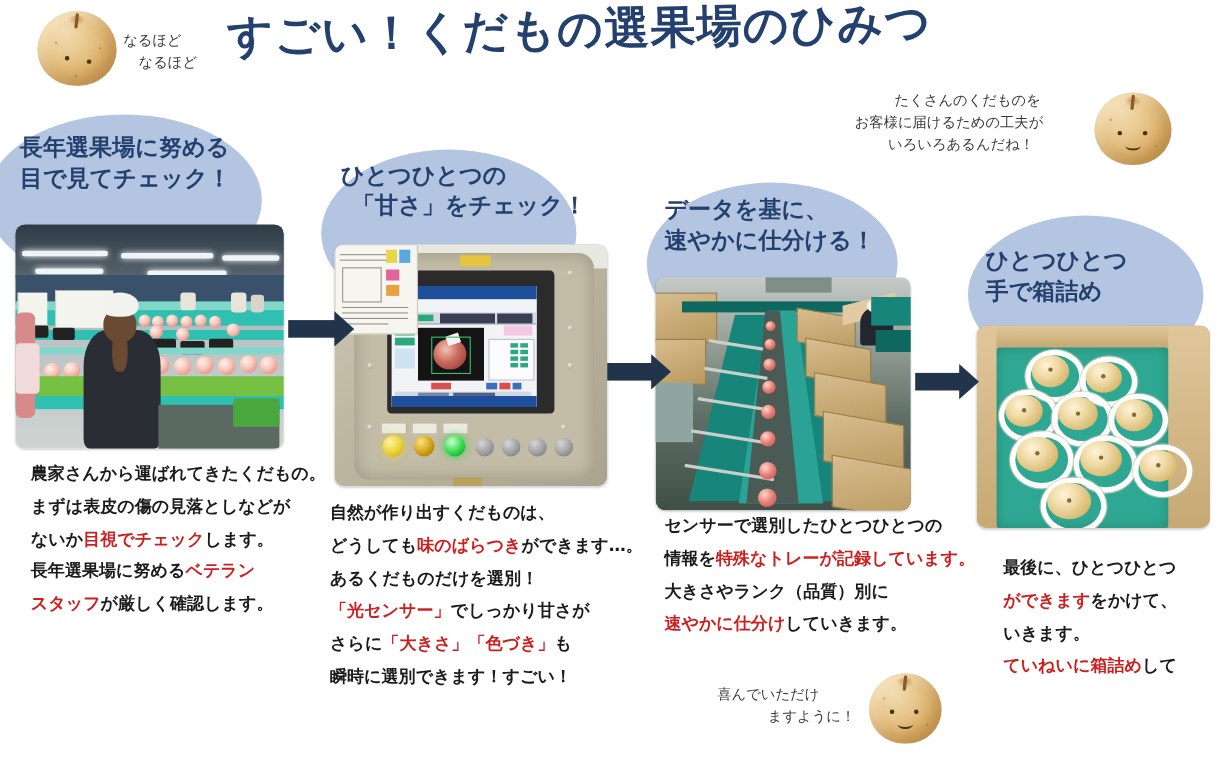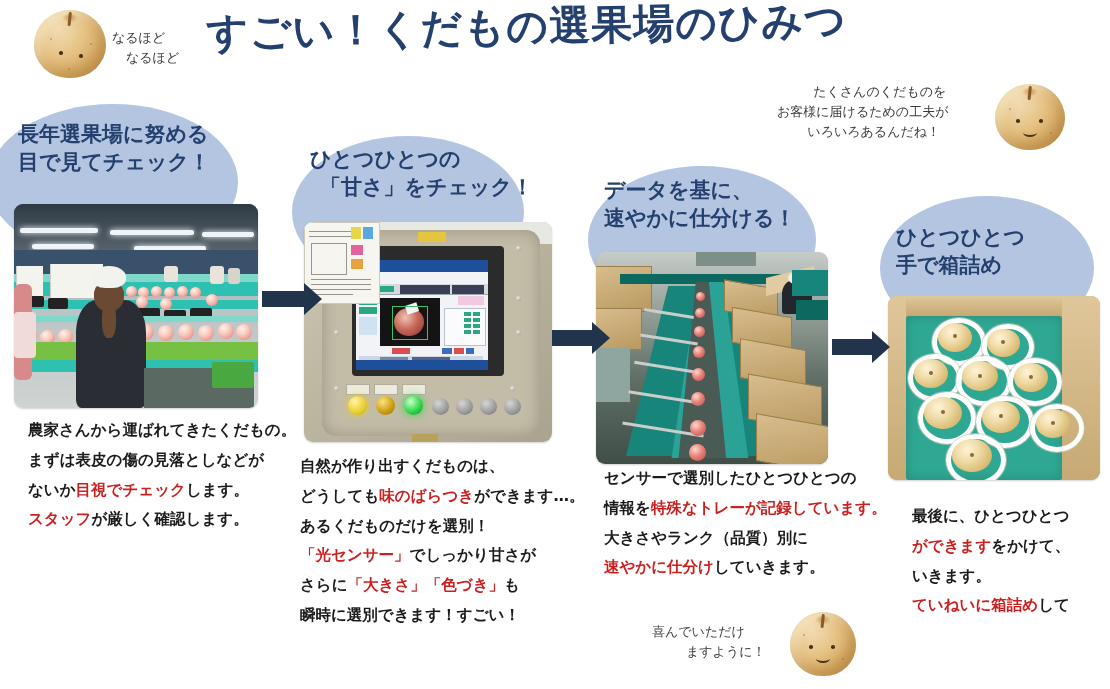--- a/index.html
+++ b/index.html
@@ -255,20 +255,21 @@
 
   <div class="arrow" style="left:262px;top:281px;width:60px;height:36px;">
     <div class="shaft" style="width:44px;"></div>
     <div class="head" style="left:42px;"></div>
   </div>
 
   <div class="body-copy" style="left:16px;top:416px;margin-left:12px;">
     <span class="ln">農家さんから運ばれてきたくだもの。</span>
     <span class="ln">まずは表皮の傷の見落としなどが</span>
     <span class="ln">ないか<b class="hl">目視でチェック</b>します。</span>
+    <span class="ln">長年選果場に努める<b class="hl">ベテラン</b></span>
     <span class="ln"><b class="hl">スタッフ</b>が厳しく確認します。</span>
   </div>
 
   <div class="lobe" style="left:292px;top:136px;width:232px;height:152px;"></div>
   <div class="heading" style="left:310px;top:146px;">
     <span>ひとつひとつの</span>
     <span style="margin-left:10px;">「甘さ」をチェック！</span>
   </div>
 
   <div class="photo" style="left:304px;top:222px;width:248px;height:220px;">
@@ -484,21 +485,21 @@
 
   <div class="body-copy" style="left:912px;top:502px;">
     <span class="ln">最後に、ひとつひとつ</span>
     <span class="ln"><b class="hl">ができます</b>をかけて、</span>
     <span class="ln">いきます。</span>
     <span class="ln"><b class="hl">ていねいに箱詰め</b>して</span>
   </div>
 
   <div class="hand-note" style="left:652px;top:622px;">
     <span>喜んでいただけ</span>
-    <span style="margin-left:34px;">ますように！</span>
+    <span style="margin-left:46px;font-family:Liberation Mono, monospace;">ますように！</span>
   </div>
   <div class="pear abs" style="left:790px;top:612px;width:66px;height:64px;">
     <div class="dimple"></div>
     <div class="stem"></div>
     <div class="eye" style="left:19px;top:33px;"></div>
     <div class="eye" style="left:41px;top:33px;"></div>
     <div class="mouth" style="top:42px;"></div>
     <div class="speck" style="left:13px;top:22px;"></div>
     <div class="speck" style="left:52px;top:46px;"></div>
   </div>

